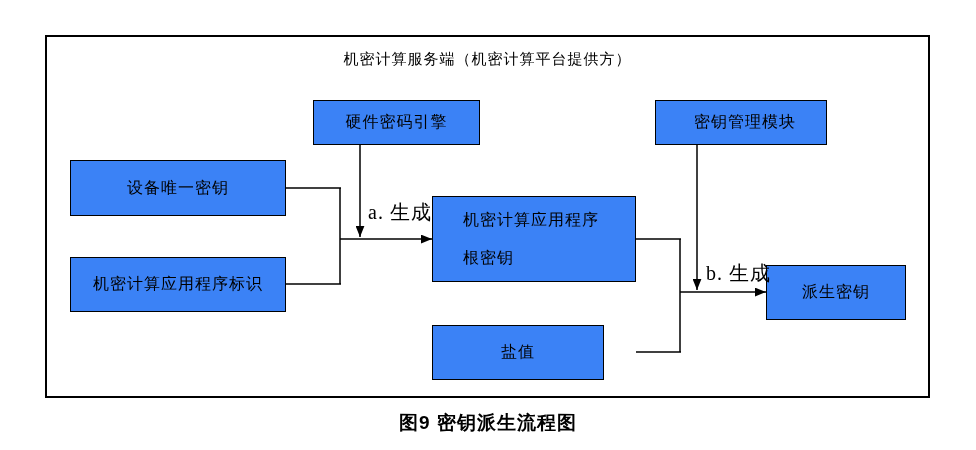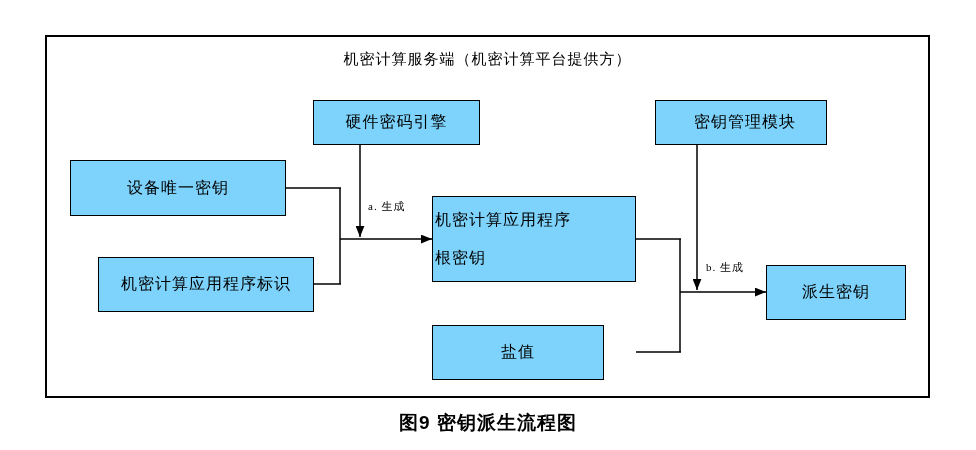--- a/index.html
+++ b/index.html
@@ -17,37 +17,37 @@
   }
   .frame-title {
     position: absolute; left: 0; right: 0; top: 13px;
     text-align: center; font-size: 15px; letter-spacing: 1px;
   }
 
   .connectors { position: absolute; left: 0; top: 0; width: 976px; height: 450px; z-index: 2; }
   .connectors line { stroke: #000; stroke-width: 1.5; }
 
   .node {
-    position: absolute; border: 1.5px solid #000; background: #7dd3fc; z-index: 3;
+    position: absolute; border: 1.5px solid #000; background: #3b82f6; z-index: 3;
     display: flex; align-items: center; justify-content: center;
     font-size: 16px; letter-spacing: 1px; text-align: center;
   }
   .node-hw       { left: 313px; top: 100px; width: 167px; height: 45px; }
   .node-devkey   { left: 70px;  top: 160px; width: 216px; height: 56px; font-family: Liberation Mono, monospace; }
-  .node-appid    { left: 70px;  top: 257px; width: 216px; height: 55px; margin-left: 28px; }
+  .node-appid    { left: 70px;  top: 257px; width: 216px; height: 55px; }
   .node-rootkey  { left: 432px; top: 196px; width: 204px; height: 86px;
                    flex-direction: column; align-items: flex-start; justify-content: center;
-                   padding-left: 2px; text-align: left; }
+                   padding-left: 30px; text-align: left; }
   .node-rootkey span { display: block; line-height: 38px; }
   .node-salt     { left: 432px; top: 325px; width: 172px; height: 55px; }
   .node-keymgmt  { left: 655px; top: 100px; width: 172px; height: 45px; padding-left: 8px; }
   .node-derived  { left: 766px; top: 265px; width: 140px; height: 55px; }
 
   .edge-label {
-    position: absolute; z-index: 4; font-size: 11px; letter-spacing: 1px;
+    position: absolute; z-index: 4; font-size: 20px; letter-spacing: 1px;
     background: transparent; white-space: nowrap;
   }
   .label-a { left: 368px; top: 199px; }
   .label-b { left: 706px; top: 260px; }
 
   .caption {
     position: absolute; left: 0; right: 0; top: 410px; z-index: 4;
     text-align: center; font-size: 19px; font-weight: bold;
     font-family: "Liberation Sans", "DejaVu Sans", sans-serif;
     letter-spacing: 1px;

